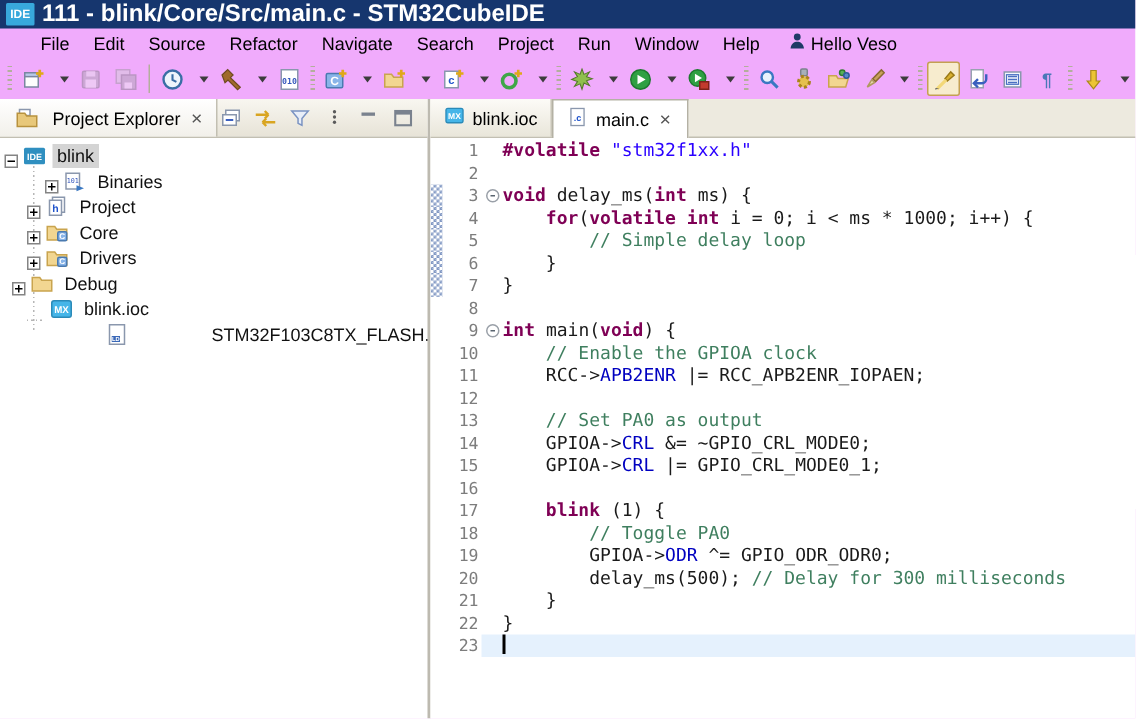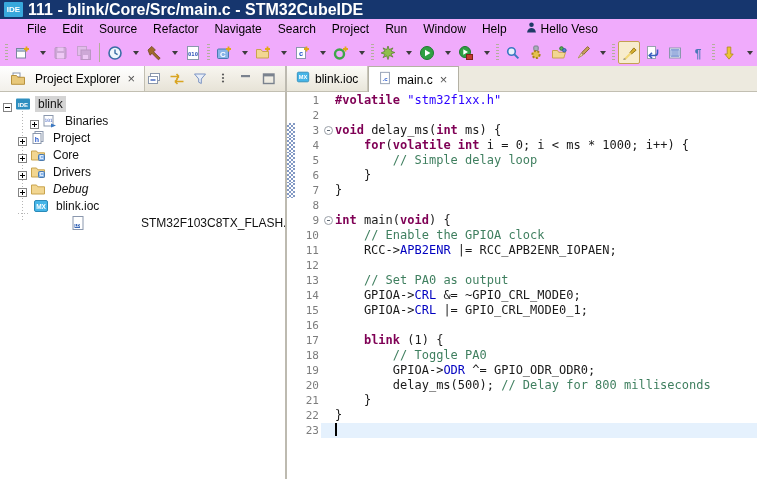--- a/index.html
+++ b/index.html
@@ -454,21 +454,21 @@
             <span class="expander plus"></span>
             <span class="tree-icon">
               <svg viewBox="0 0 16 16" xmlns="http://www.w3.org/2000/svg">
                 <path d="M1.5 4h5l1.3 1.8h6.7V13H1.5z" fill="#f2d691" stroke="#c9a44e"></path>
                 <rect x="8.5" y="7.5" width="6" height="6" rx="1" fill="#88b4e8" stroke="#4a7ab0"></rect>
                 <text x="11.5" y="12.3" font-size="5.5" text-anchor="middle" fill="#fff" font-weight="bold">C</text>
               </svg>
             </span>
             <span class="tree-label">Drivers</span>
           </div>
-          <div class="tree-row" style="padding-left: 18px; font-style: italic;">
+          <div class="tree-row" style="padding-left: 8px;">
             <span class="expander plus"></span>
             <span class="tree-icon">
               <svg viewBox="0 0 16 16" xmlns="http://www.w3.org/2000/svg">
                 <path d="M1.5 4h5l1.3 1.8h6.7V13H1.5z" fill="#f2d691" stroke="#c9a44e"></path>
               </svg>
             </span>
             <span class="tree-label">Debug</span>
           </div>
           <div class="tree-row" style="padding-left: 18px;">
             <span class="stub"></span>
@@ -627,21 +627,21 @@
           <div class="cl">
             <span class="ann"></span>
             <span class="ln">19</span>
             <span class="fold"></span>
             <span class="txt"><span>        GPIOA-&gt;</span><span class="tk-f">ODR</span><span> ^= GPIO_ODR_ODR0;</span></span>
           </div>
           <div class="cl">
             <span class="ann"></span>
             <span class="ln">20</span>
             <span class="fold"></span>
-            <span class="txt"><span>        delay_ms(500); </span><span class="tk-c">// Delay for 800 milliseconds</span></span>
+            <span class="txt"><span>        delay_ms(500); </span><span class="tk-c">// Delay for 300 milliseconds</span></span>
           </div>
           <div class="cl">
             <span class="ann"></span>
             <span class="ln">21</span>
             <span class="fold"></span>
             <span class="txt"><span>    }</span></span>
           </div>
           <div class="cl">
             <span class="ann"></span>
             <span class="ln">22</span>

